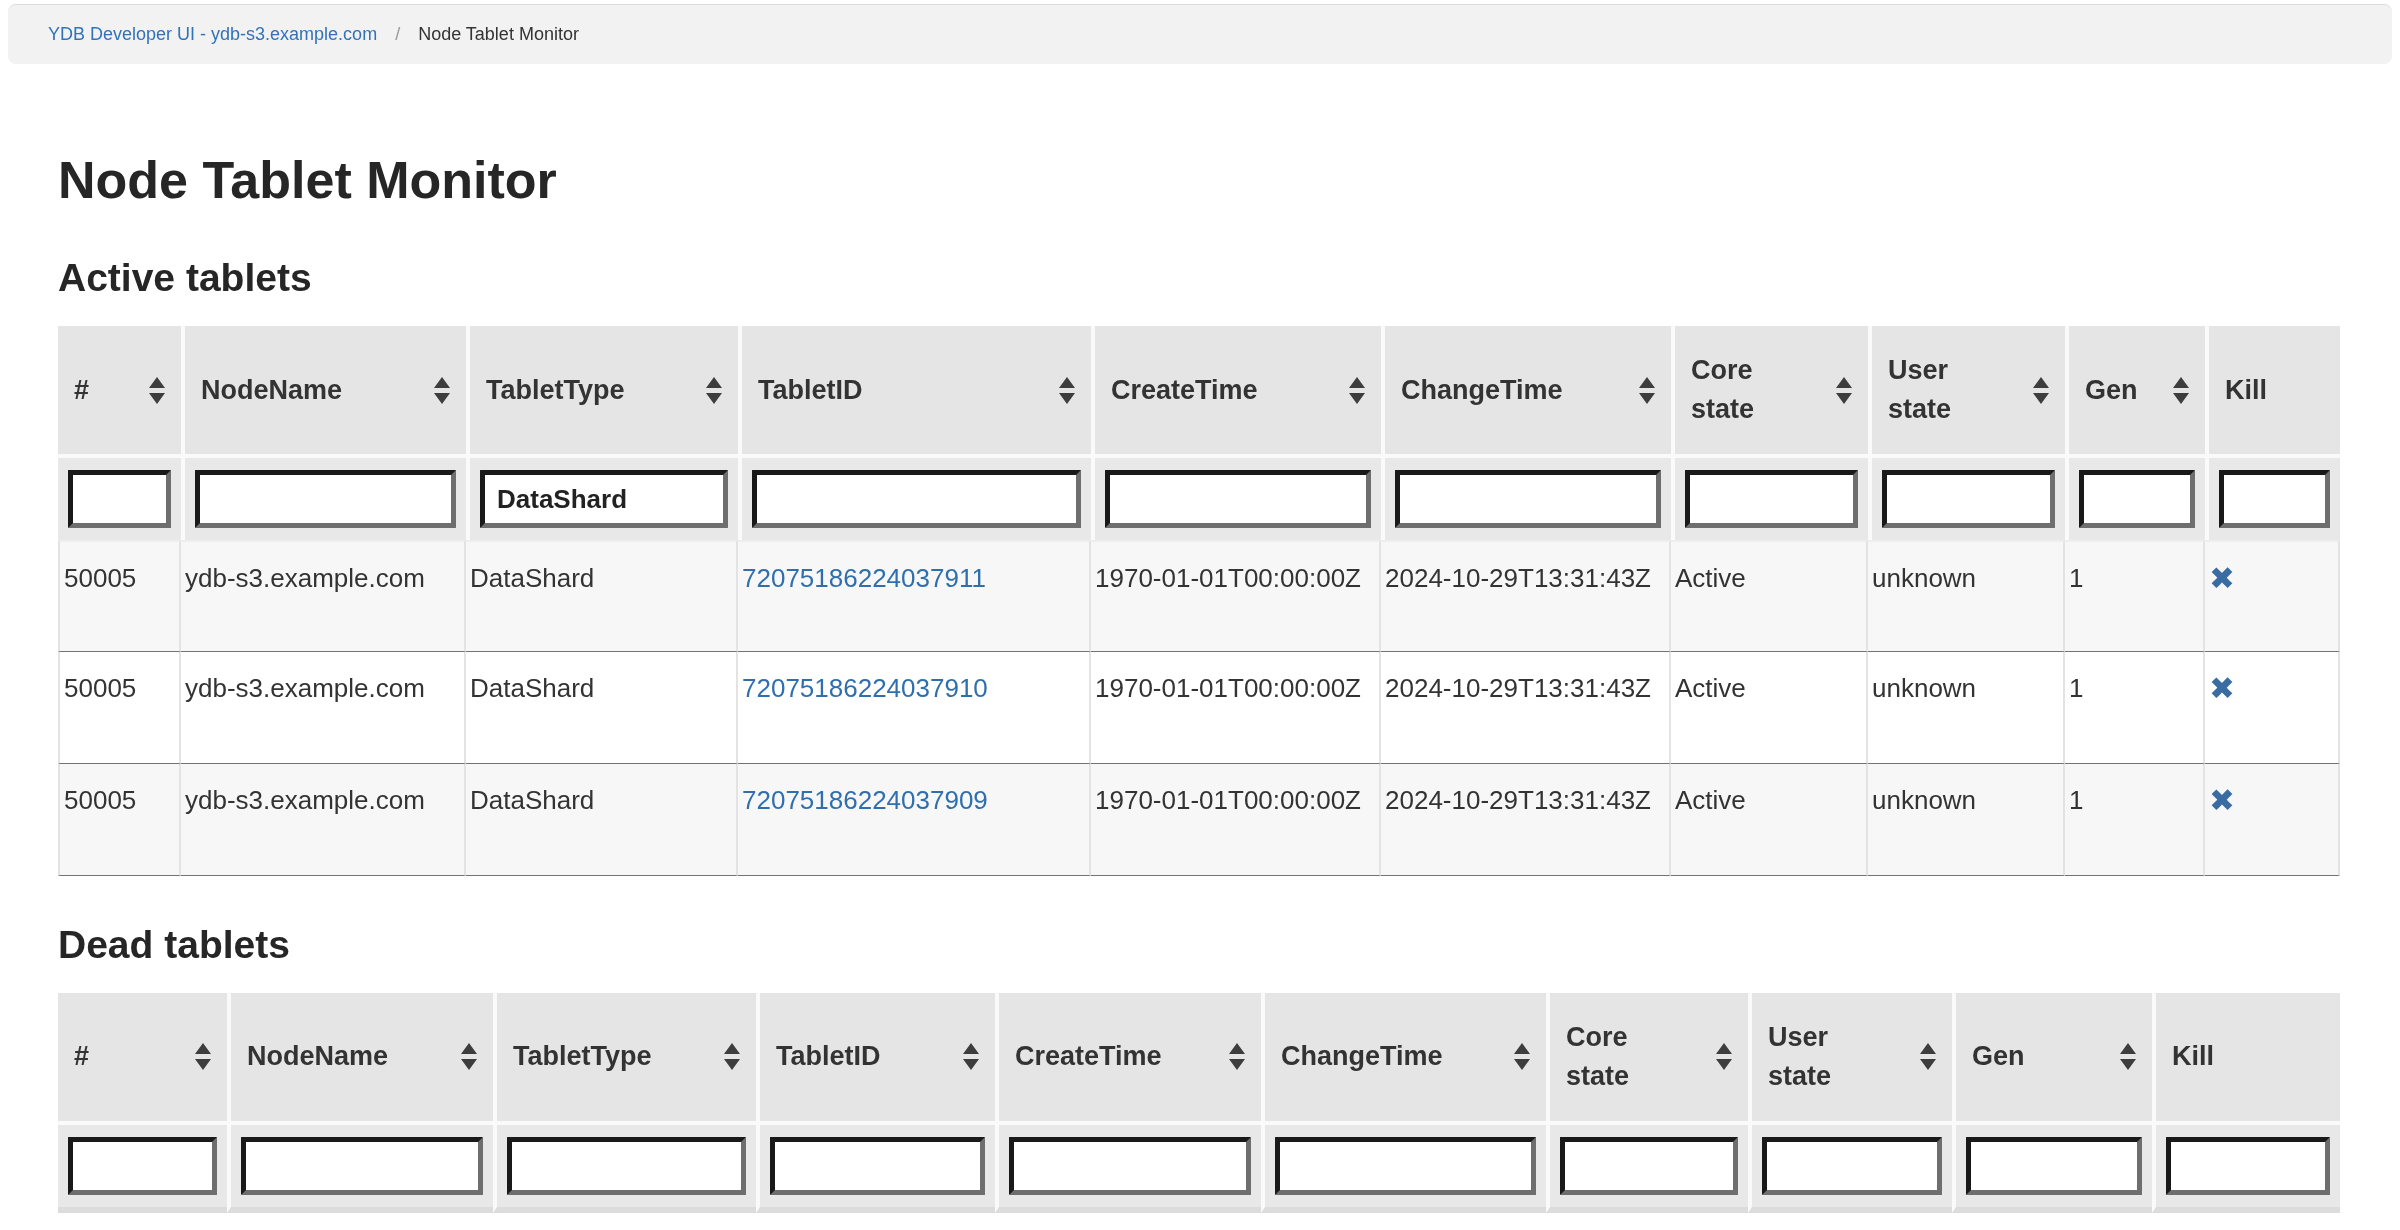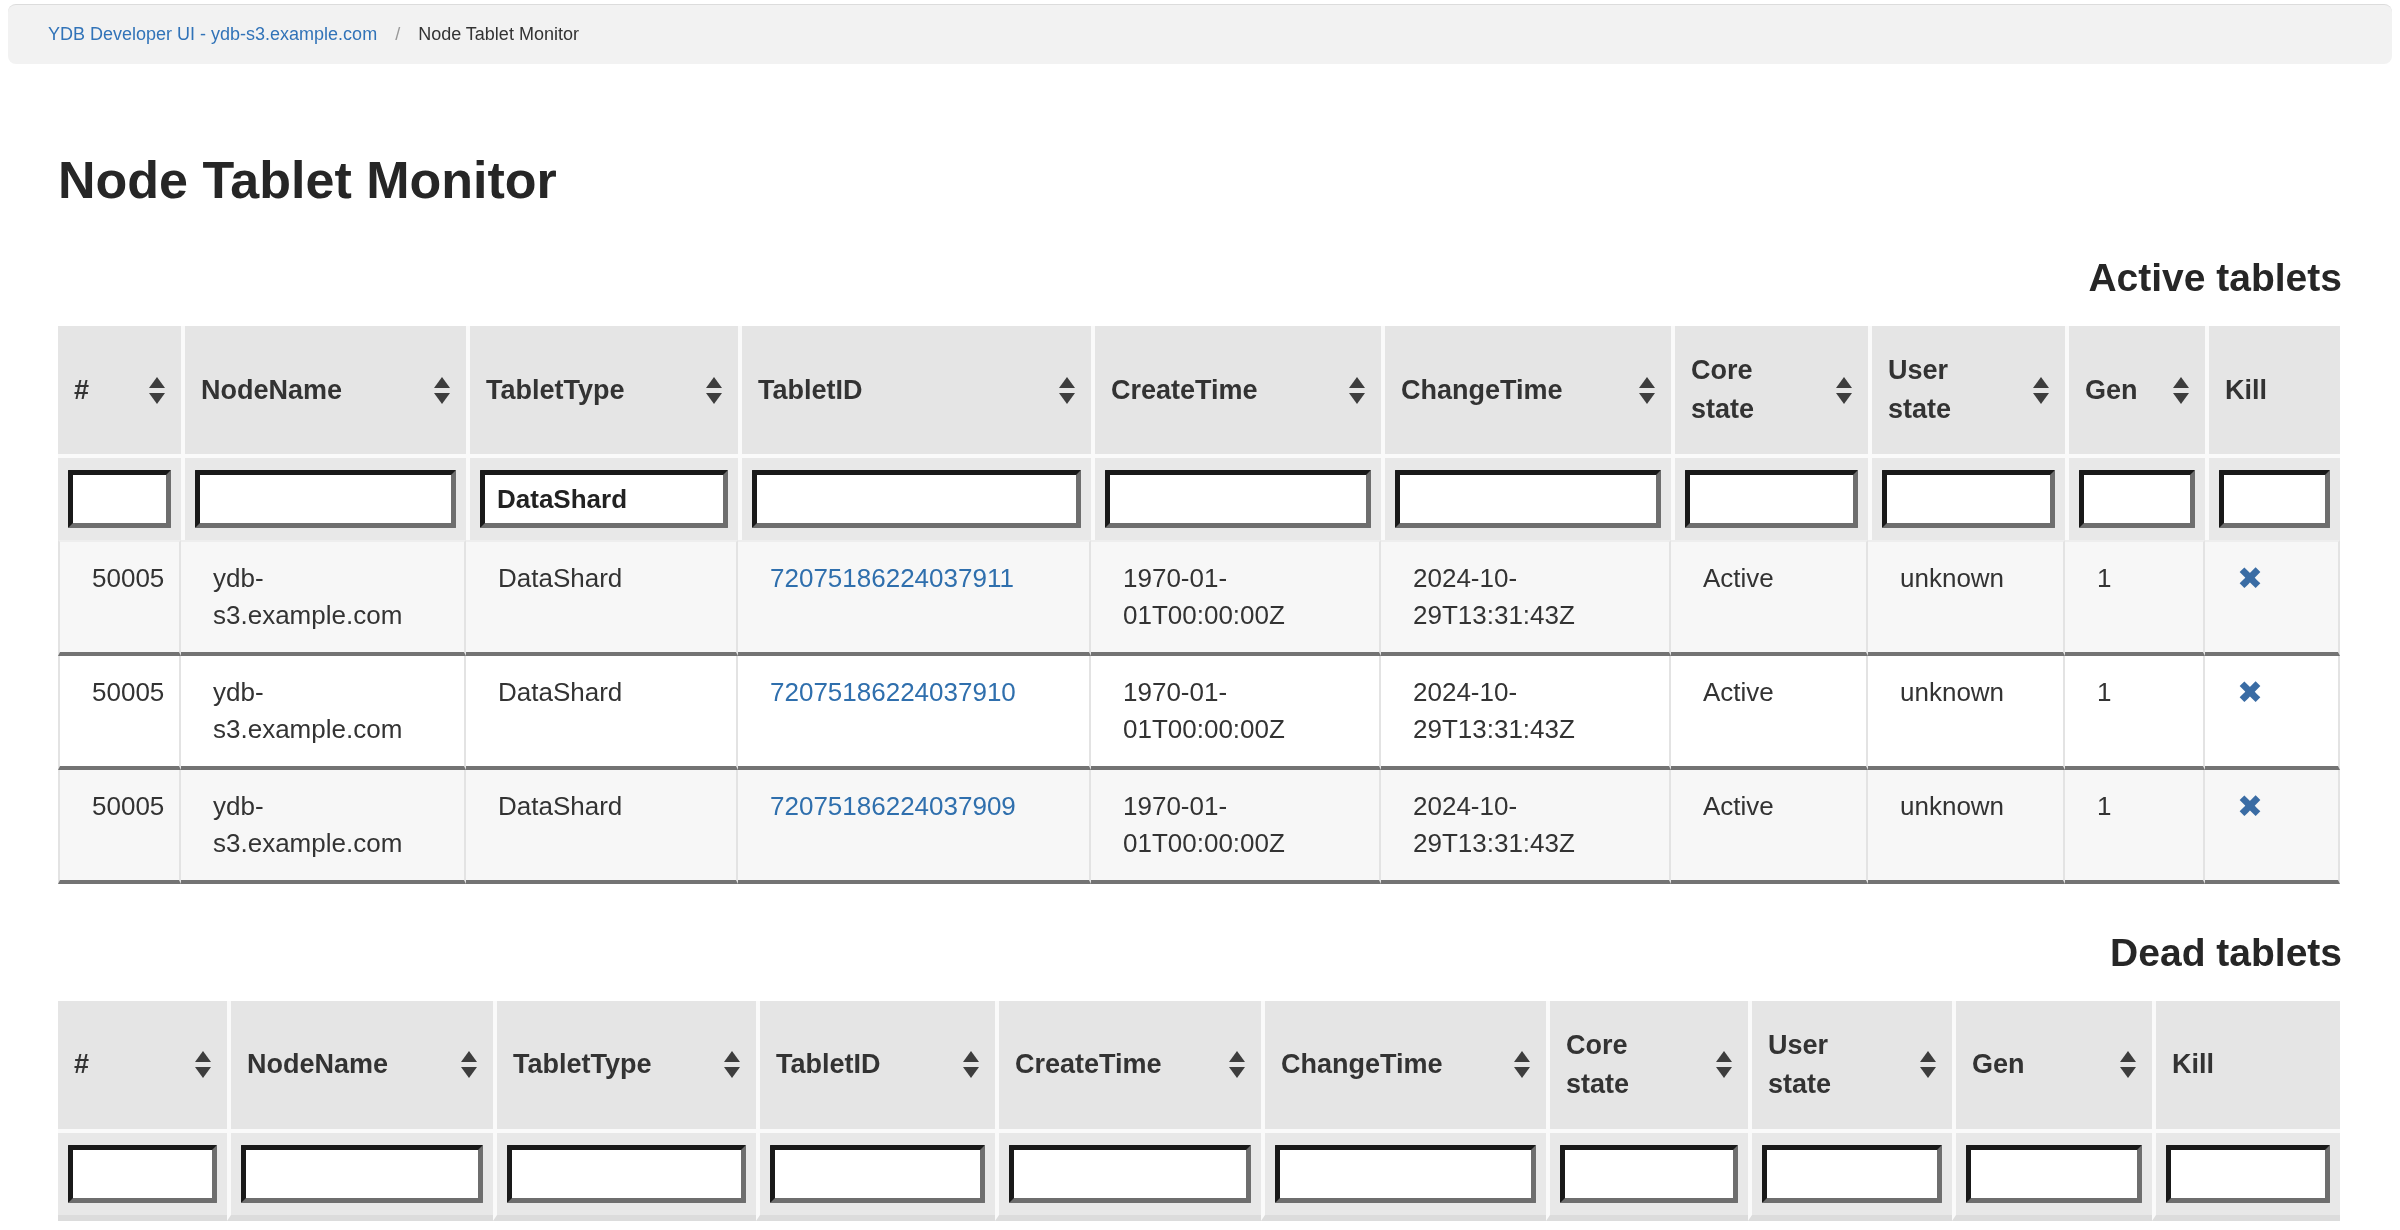--- a/index.html
+++ b/index.html
@@ -49,21 +49,20 @@
     color: #262626;
     margin: 88px 0 0 0;
     line-height: 1.1;
   }
   h2 {
     font-size: 39px;
     font-weight: 700;
     color: #262626;
     margin: 48px 0 26px 0;
     line-height: 1.1;
-    text-align: right;
   }
 
   
   table.monitor {
     border-collapse: separate;
     border-spacing: 0;
     table-layout: fixed;
     width: 2282px;
   }
   tr.header-row th {
@@ -137,23 +136,23 @@
     background: #fff;
     font-family: inherit;
     font-size: 26px;
     font-weight: 700;
     color: #222;
     padding: 0 12px;
     outline: none;
   }
 
   tbody.data-body td {
-    border-bottom: 4px solid #737373;
+    border-bottom: 1px solid #737373;
     border-right: 2px solid #e3e3e3;
-    padding: 18px 32px;
+    padding: 18px 4px;
     vertical-align: top;
     font-size: 26px;
     line-height: 37px;
     color: #333;
     height: 112px;
     box-sizing: border-box;
     overflow: hidden;
   }
   tbody.data-body td:first-child { border-left: 2px solid #e3e3e3; }
   tbody.data-body tr:first-child td { border-top: 2px solid #eeeeee; }

